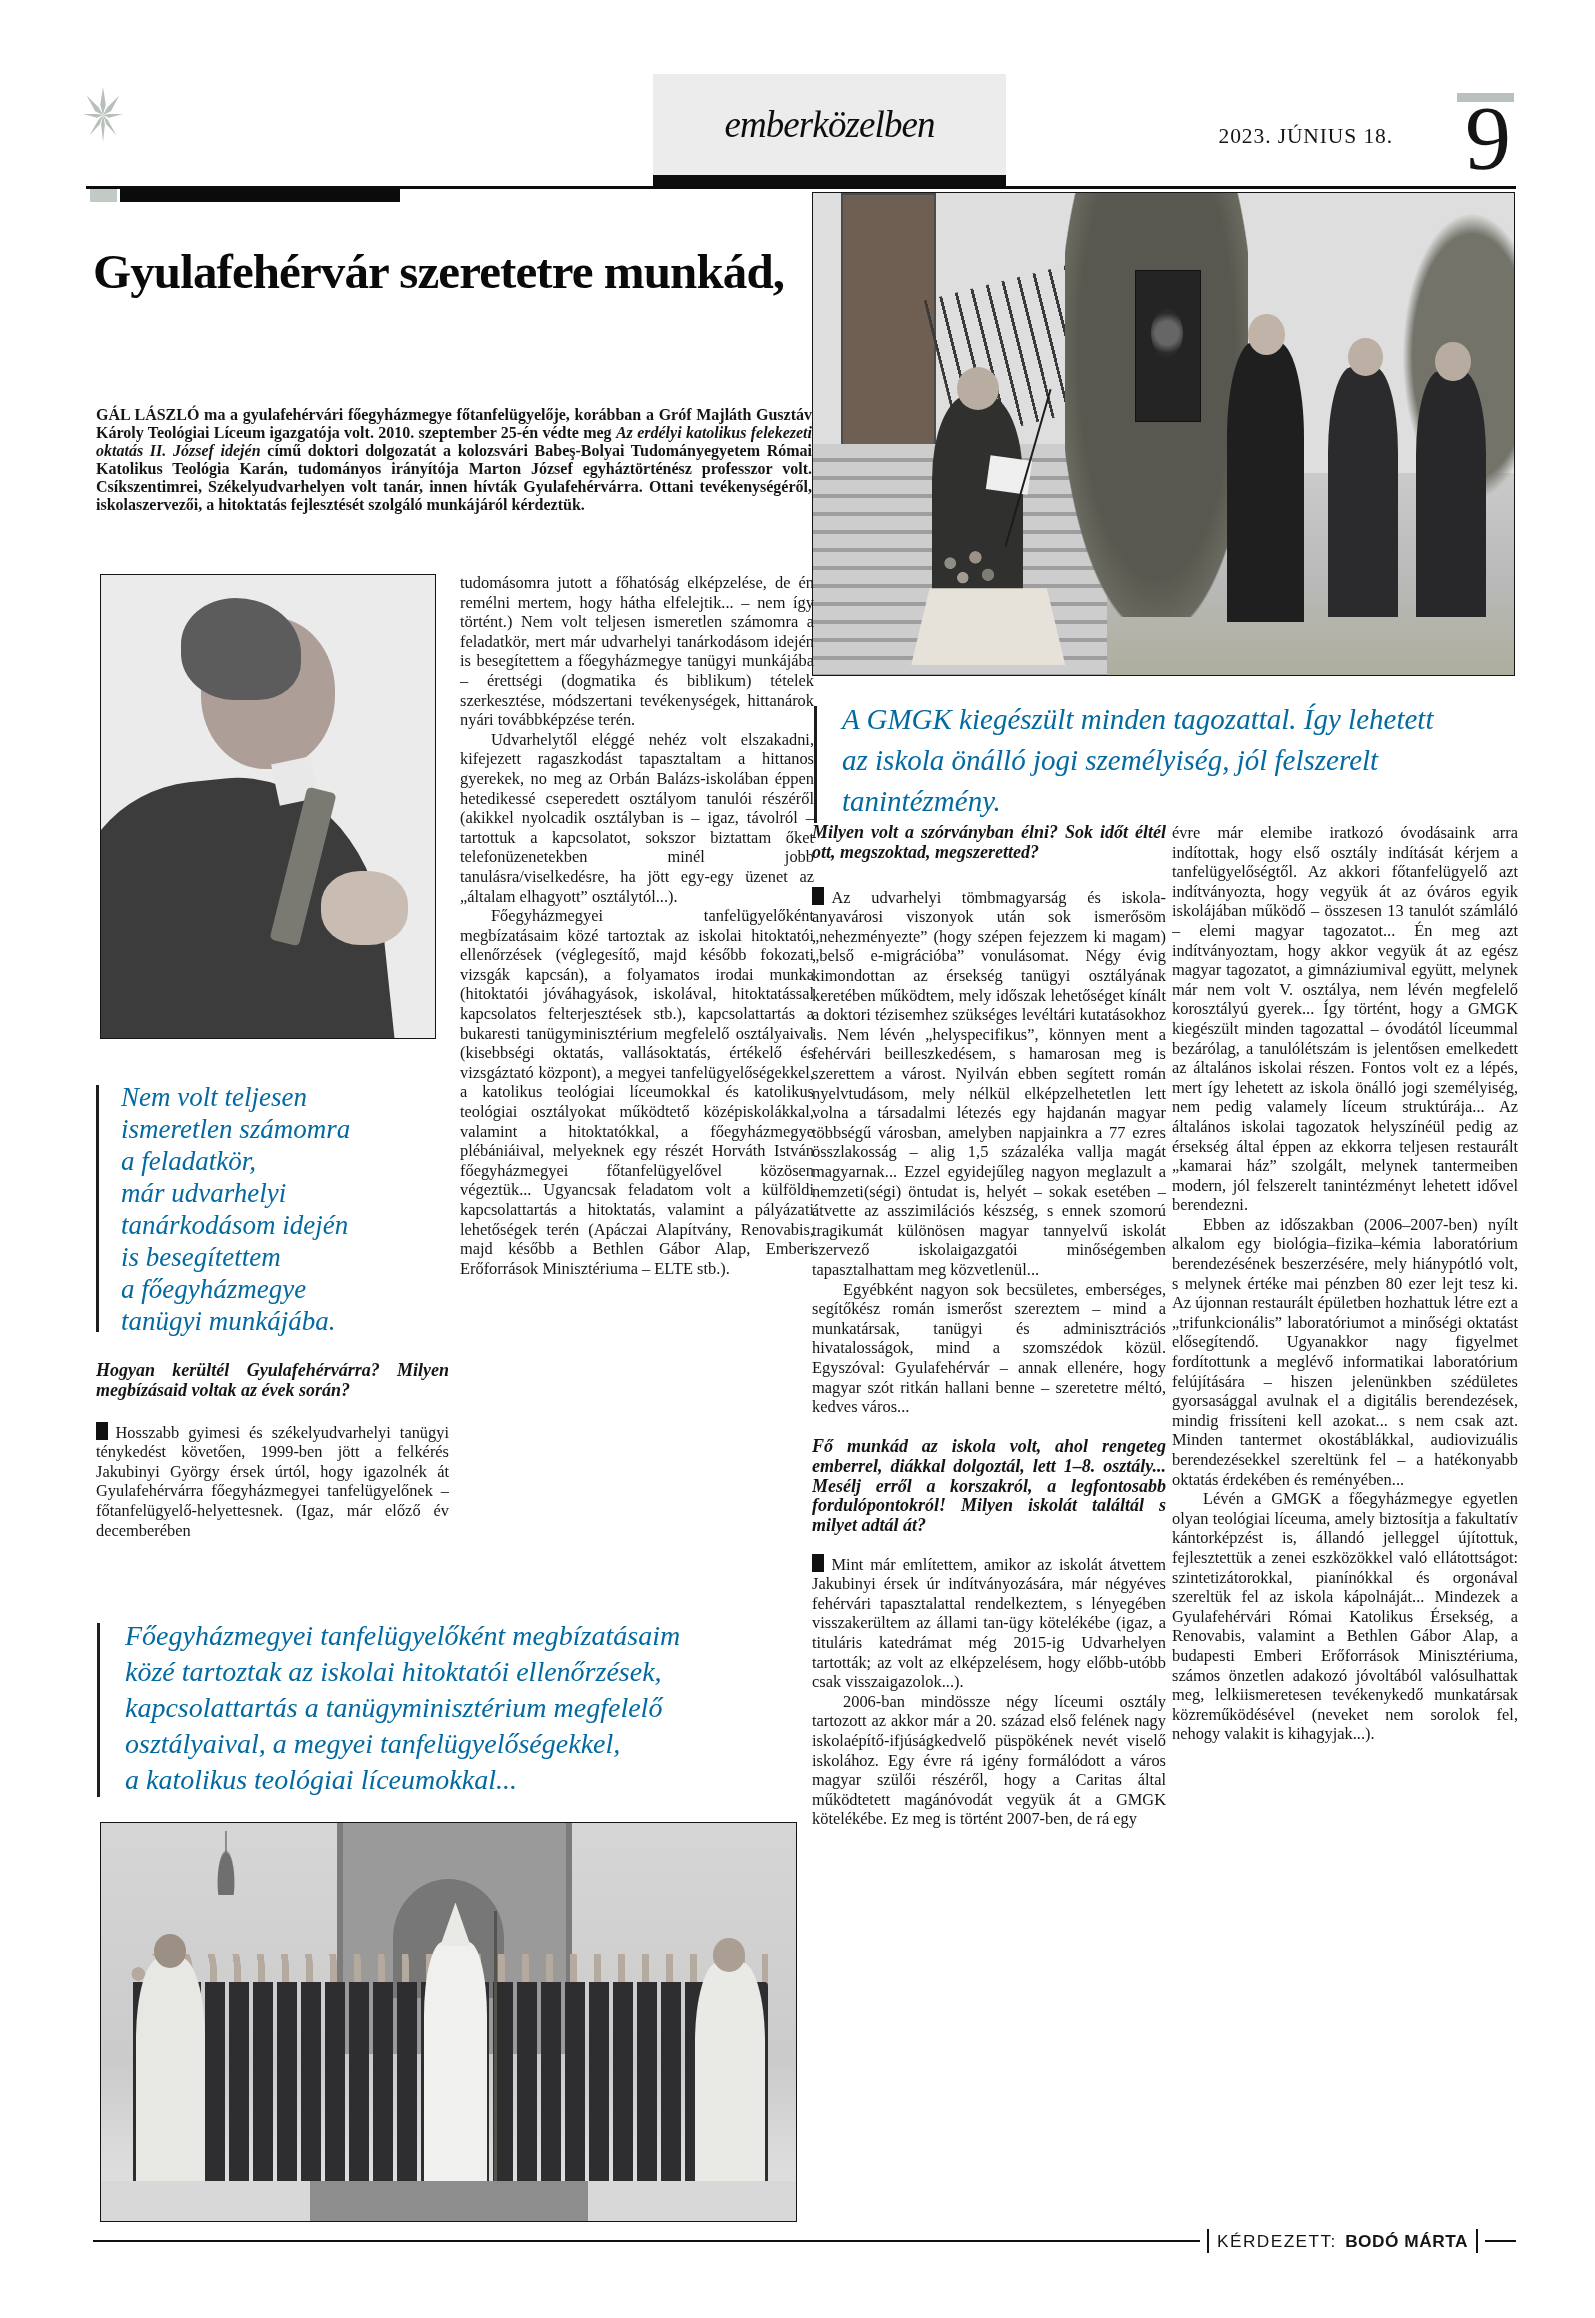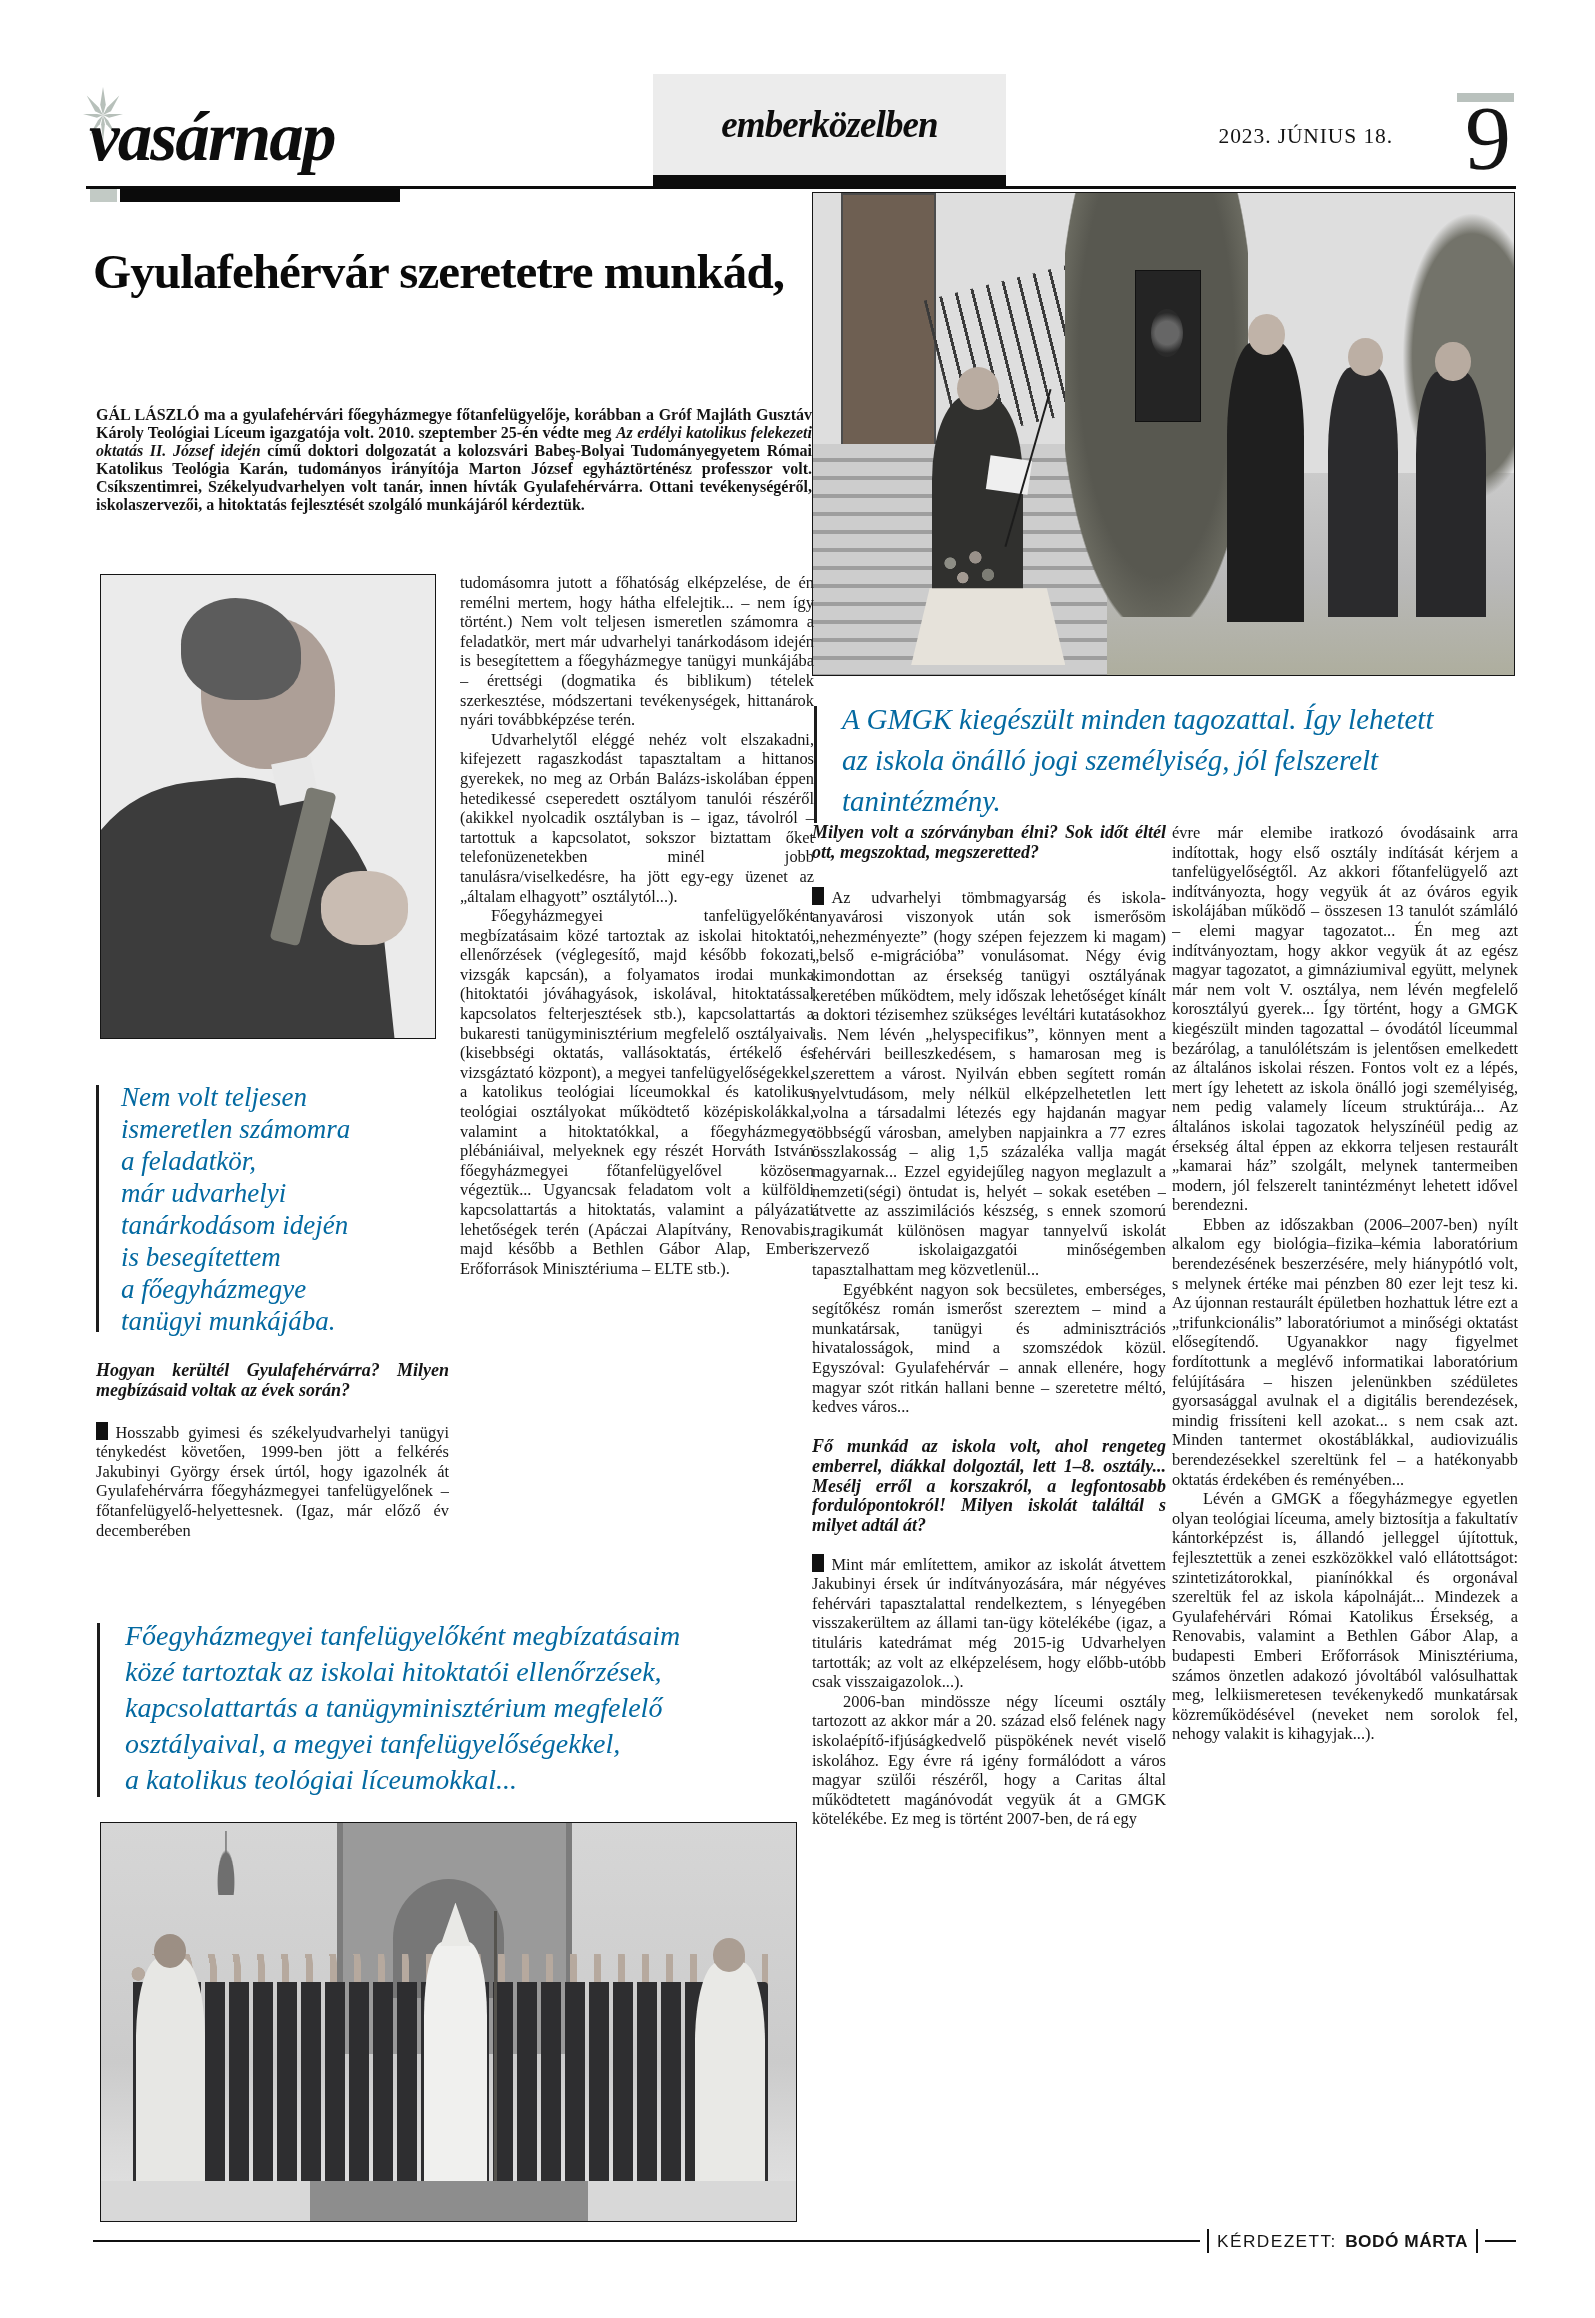--- a/index.html
+++ b/index.html
@@ -10,21 +10,21 @@
   
   .masthead{left:89px;top:91px;width:327px;height:98px;
             font-style:italic;font-weight:700;font-size:69px;letter-spacing:-1.9px;
             color:#0d0d0d;line-height:93px;white-space:nowrap;}
   .masthead-star{left:83px;top:87px;}
   .masthead-graybox{left:90px;top:189px;width:27px;height:13px;background:#c2cac5;}
   .masthead-bar{left:120px;top:189px;width:280px;height:13px;background:#0b0b0b;}
 
   .section-box{left:653px;top:74px;width:353px;height:101px;background:#ececec;
                border-bottom:11.2px solid #0d0d0d;display:flex;align-items:center;justify-content:center;}
-  .section-label{font-style:italic;font-weight:700;font-size:37px;letter-spacing:-0.9px;color:#0d0d0d;}
+  .section-label{font-style:italic;font-weight:400;font-size:37px;letter-spacing:-0.9px;color:#0d0d0d;}
 
   .issue-date{left:1131px;top:124px;width:262px;font-size:21.5px;letter-spacing:0.9px;
               text-align:right;font-weight:400;white-space:nowrap;}
   .page-number{left:1453px;top:80px;width:70px;font-size:92px;font-weight:400;
                text-align:center;line-height:117px;}
   .gray-tab{width:57px;height:9.3px;background:#b9c1bd;}
   .gray-tab.top{left:1457px;top:93px;}
   .gray-tab.bottom{left:1457px;top:209px;}
 
   .header-rule{left:86px;top:186px;width:1430px;height:3.3px;background:#0c0c0c;}
@@ -139,21 +139,20 @@
         <polygon points="8,18 34,44 43,60 26,52"></polygon>
         <polygon points="78,18 52,44 43,60 60,52"></polygon>
         <polygon points="0,58 30,58 43,60 30,66"></polygon>
         <polygon points="86,58 56,58 43,60 56,66"></polygon>
         <polygon points="14,104 32,72 43,60 36,80"></polygon>
         <polygon points="72,104 54,72 43,60 50,80"></polygon>
         <polygon points="43,118 47,80 43,60 39,80"></polygon>
       </g>
     </svg>
   </div>
-  <div class="abs masthead">vasárnap</div>
   <div class="abs masthead-graybox"></div>
   <div class="abs masthead-bar"></div>
 
   <div class="abs section-box">
     <span class="section-label">emberközelben</span>
   </div>
 
   <div class="abs issue-date">2023. JÚNIUS 18.</div>
   <div class="abs gray-tab top"></div>
   <div class="abs page-number">9</div>

